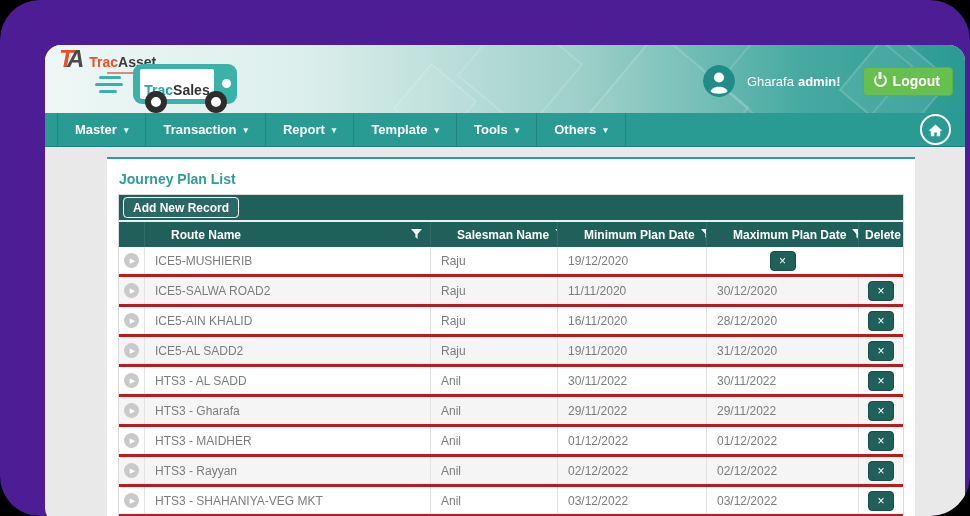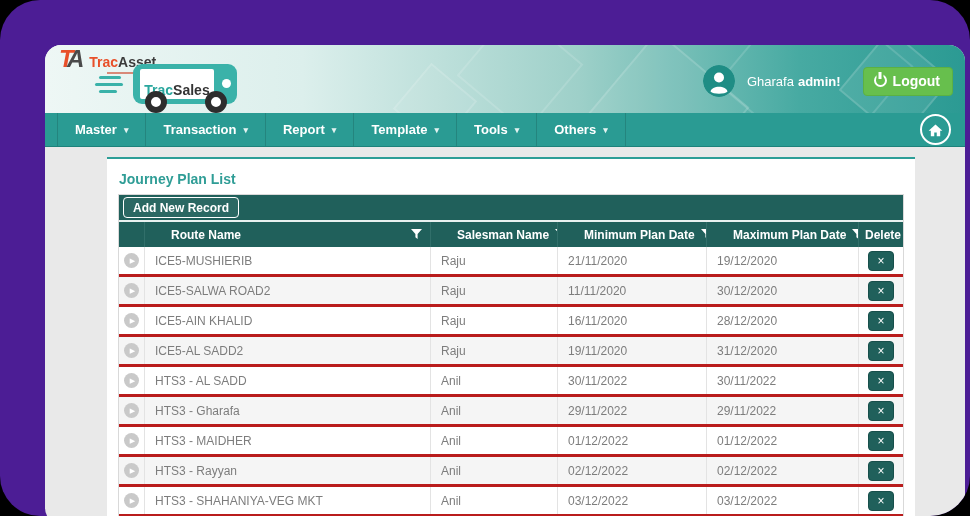--- a/index.html
+++ b/index.html
@@ -284,21 +284,20 @@
           </div>
         <div class="grid-body">
             <div class="grid-row">
               <div class="cell c0">
                 <span class="expander">
                   <span class="tri">▶</span>
                 </span>
               </div>
               <div class="cell c1">ICE5-MUSHIERIB</div>
               <div class="cell c2">Raju</div>
-              <div class="cell c3">21/11/2020</div>
               <div class="cell c4">19/12/2020</div>
               <div class="cell c5">
                 <button class="del-btn">×</button>
               </div>
             </div>
             <div class="grid-row alt">
               <div class="cell c0">
                 <span class="expander">
                   <span class="tri">▶</span>
                 </span>

